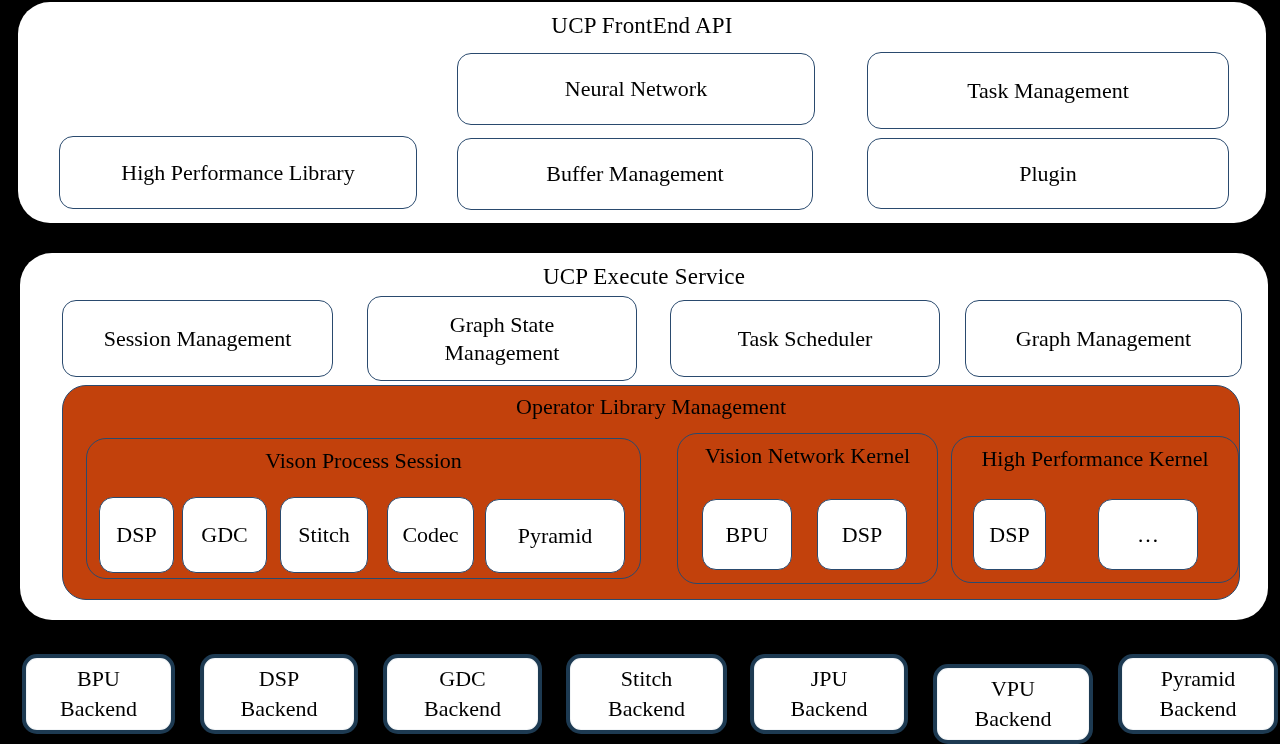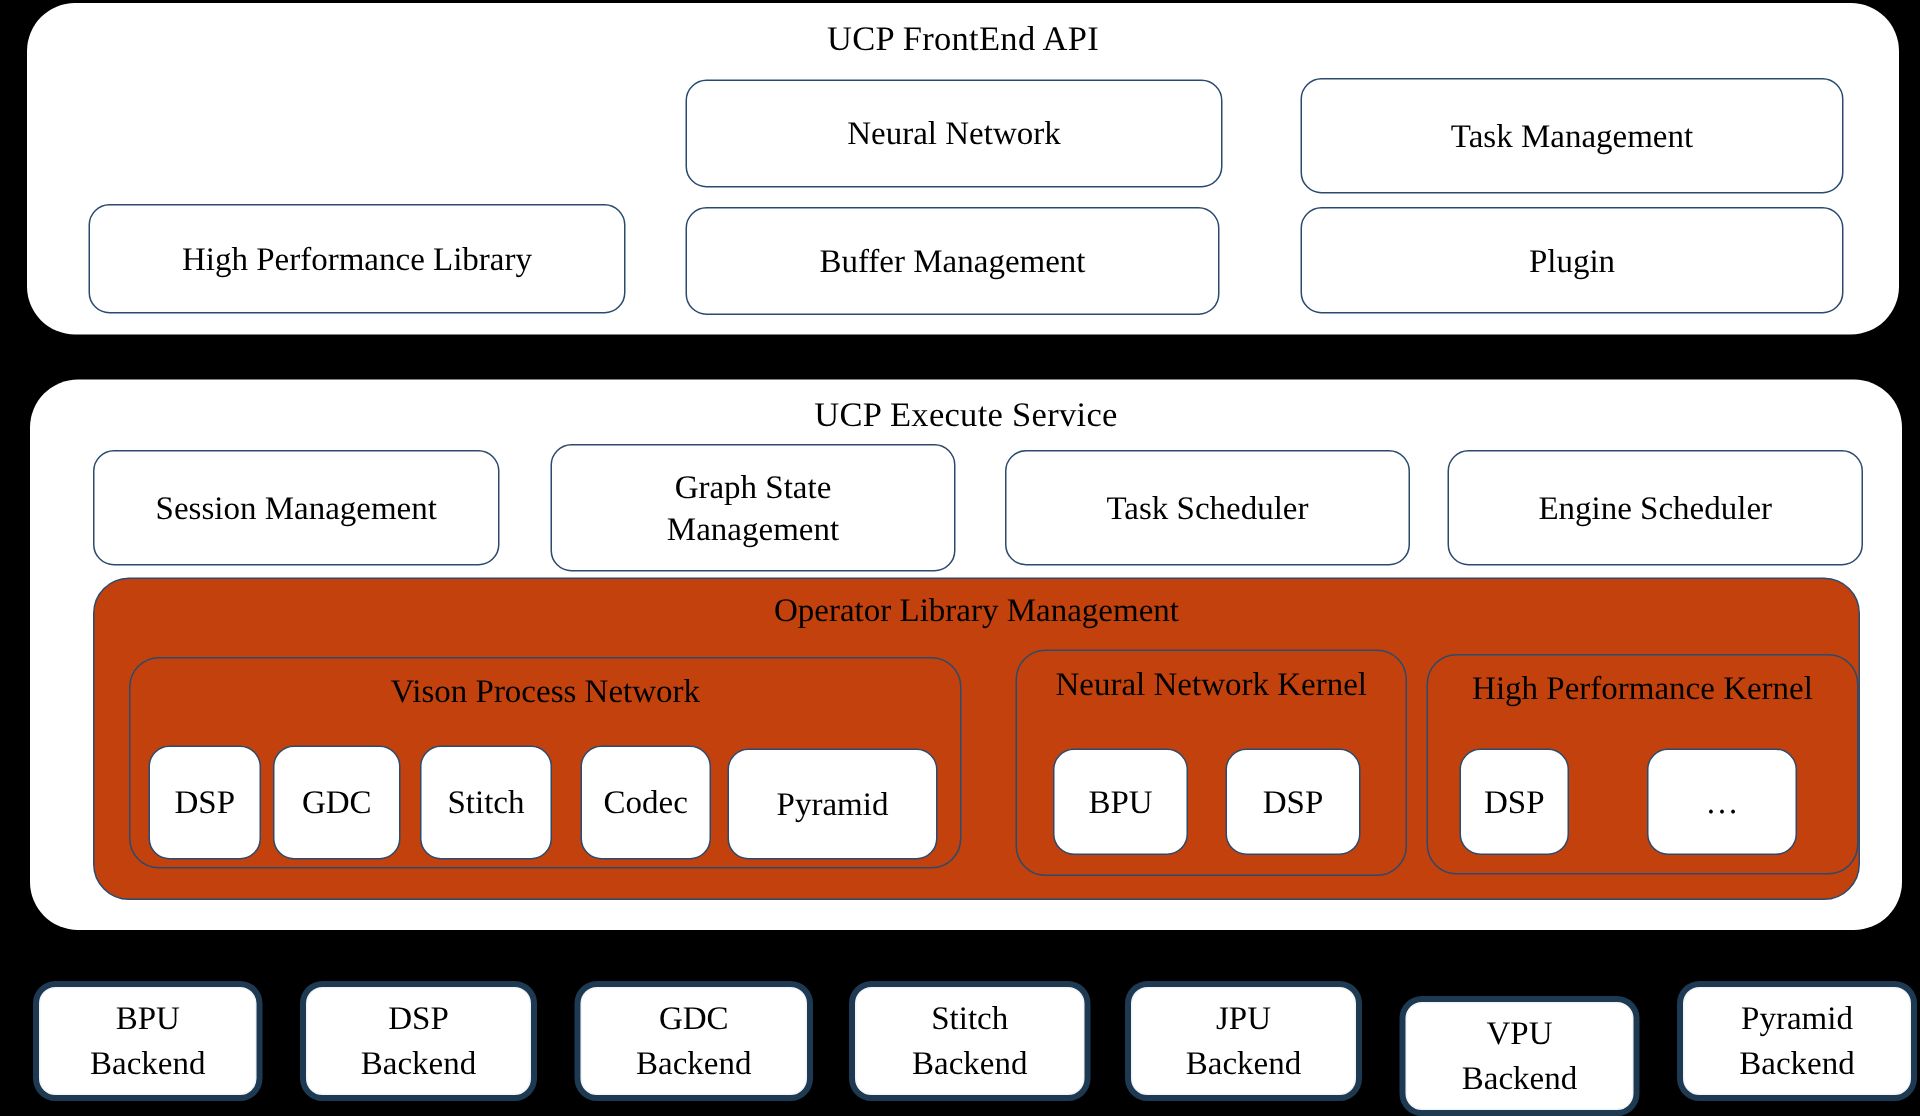--- a/index.html
+++ b/index.html
@@ -89,36 +89,36 @@
     <div class="box" style="left:849px; top:136px; width:362px; height:71px;">Plugin</div>
   </div>
 
   <div class="card" style="left:20px; top:253px; width:1248px; height:367px;">
     <div class="card-title">UCP Execute Service</div>
 
     <div class="box" style="left:42px; top:47px; width:271px; height:77px;">Session Management</div>
     <div class="box" style="left:347px; top:43px; width:270px; height:85px;">Graph State
 Management</div>
     <div class="box" style="left:650px; top:47px; width:270px; height:77px;">Task Scheduler</div>
-    <div class="box" style="left:945px; top:47px; width:277px; height:77px;">Engine Scheduler</div>
+    <div class="box" style="left:945px; top:47px; width:277px; height:77px;">Graph Management</div>
 
     <div class="group" style="left:42px; top:132px; width:1178px; height:215px; border-radius:24px;">
       <div class="oplib-title">Operator Library Management</div>
 
       <div class="group" style="left:23px; top:52px; width:555px; height:141px;">
-        <div class="group-title">Vison Process Network</div>
+        <div class="group-title">Vison Process Session</div>
         <div class="box" style="left:12px; top:58px; width:75px; height:76px;">DSP</div>
         <div class="box" style="left:95px; top:58px; width:85px; height:76px;">GDC</div>
         <div class="box" style="left:193px; top:58px; width:88px; height:76px;">Stitch</div>
         <div class="box" style="left:300px; top:58px; width:87px; height:76px;text-align:right;">Codec</div>
         <div class="box" style="left:398px; top:60px; width:140px; height:74px;">Pyramid</div>
       </div>
 
       <div class="group" style="left:614px; top:47px; width:261px; height:151px;">
-        <div class="group-title">Neural Network Kernel</div>
+        <div class="group-title">Vision Network Kernel</div>
         <div class="box" style="left:24px; top:65px; width:90px; height:71px;">BPU</div>
         <div class="box" style="left:139px; top:65px; width:90px; height:71px;">DSP</div>
       </div>
 
       <div class="group" style="left:888px; top:50px; width:288px; height:147px;">
         <div class="group-title">High Performance Kernel</div>
         <div class="box" style="left:21px; top:62px; width:73px; height:71px;">DSP</div>
         <div class="box" style="left:146px; top:62px; width:100px; height:71px;">…</div>
       </div>
     </div>

